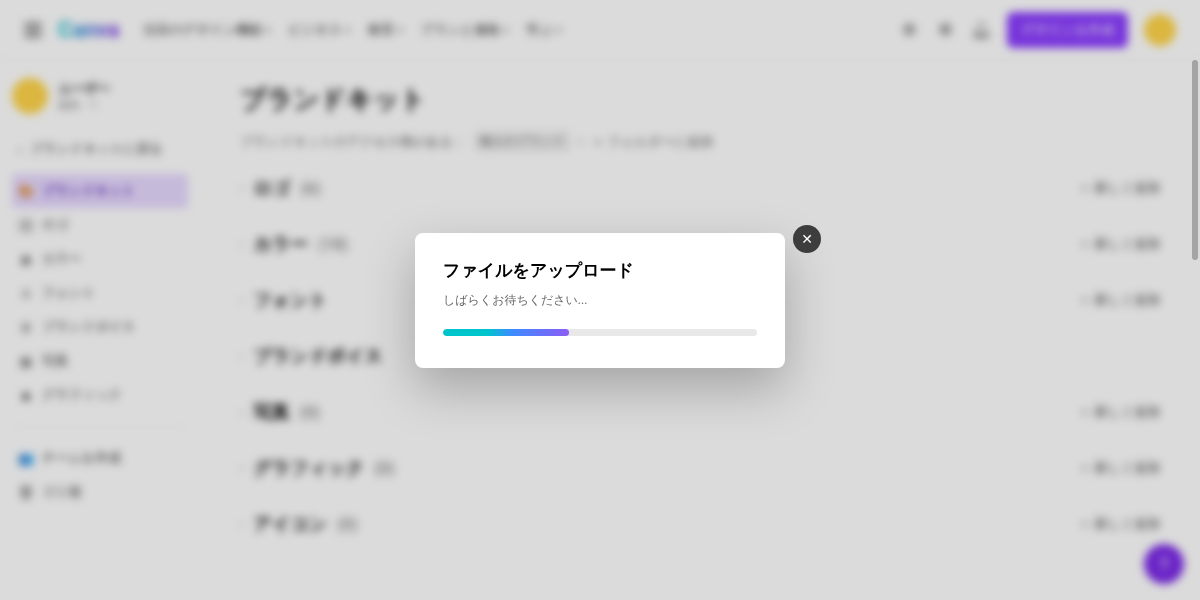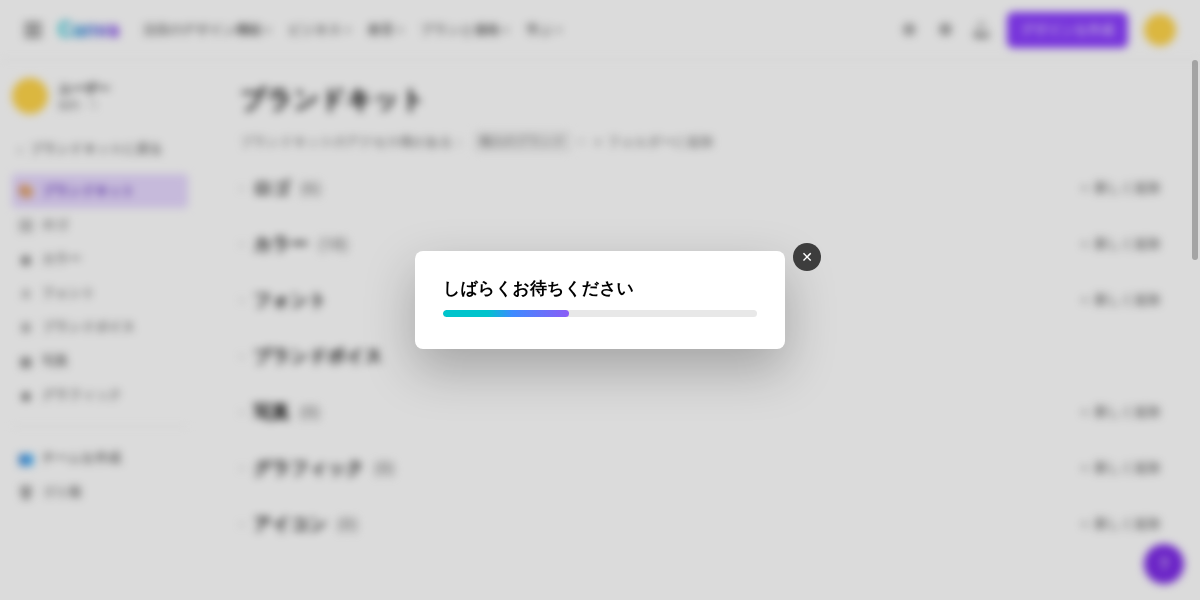--- a/index.html
+++ b/index.html
@@ -230,20 +230,21 @@
 
   <div class="scroll-track">
       <div class="scroll-thumb"></div>
     </div>
 
   <div class="overlay-gray"></div>
 
   <div class="modal-wrap">
     <div class="modal">
       <div class="modal-close">✕</div>
-      <div class="modal-title">しばらくお待ちください</div>
+      <div class="modal-title">ファイルをアップロード</div>
+      <div class="modal-sub">しばらくお待ちください...</div>
       <div class="progress">
         <div class="progress-fill" style="width:40%"></div>
       </div>
     </div>
   </div>
 
 </div>
 
 </body></html>

